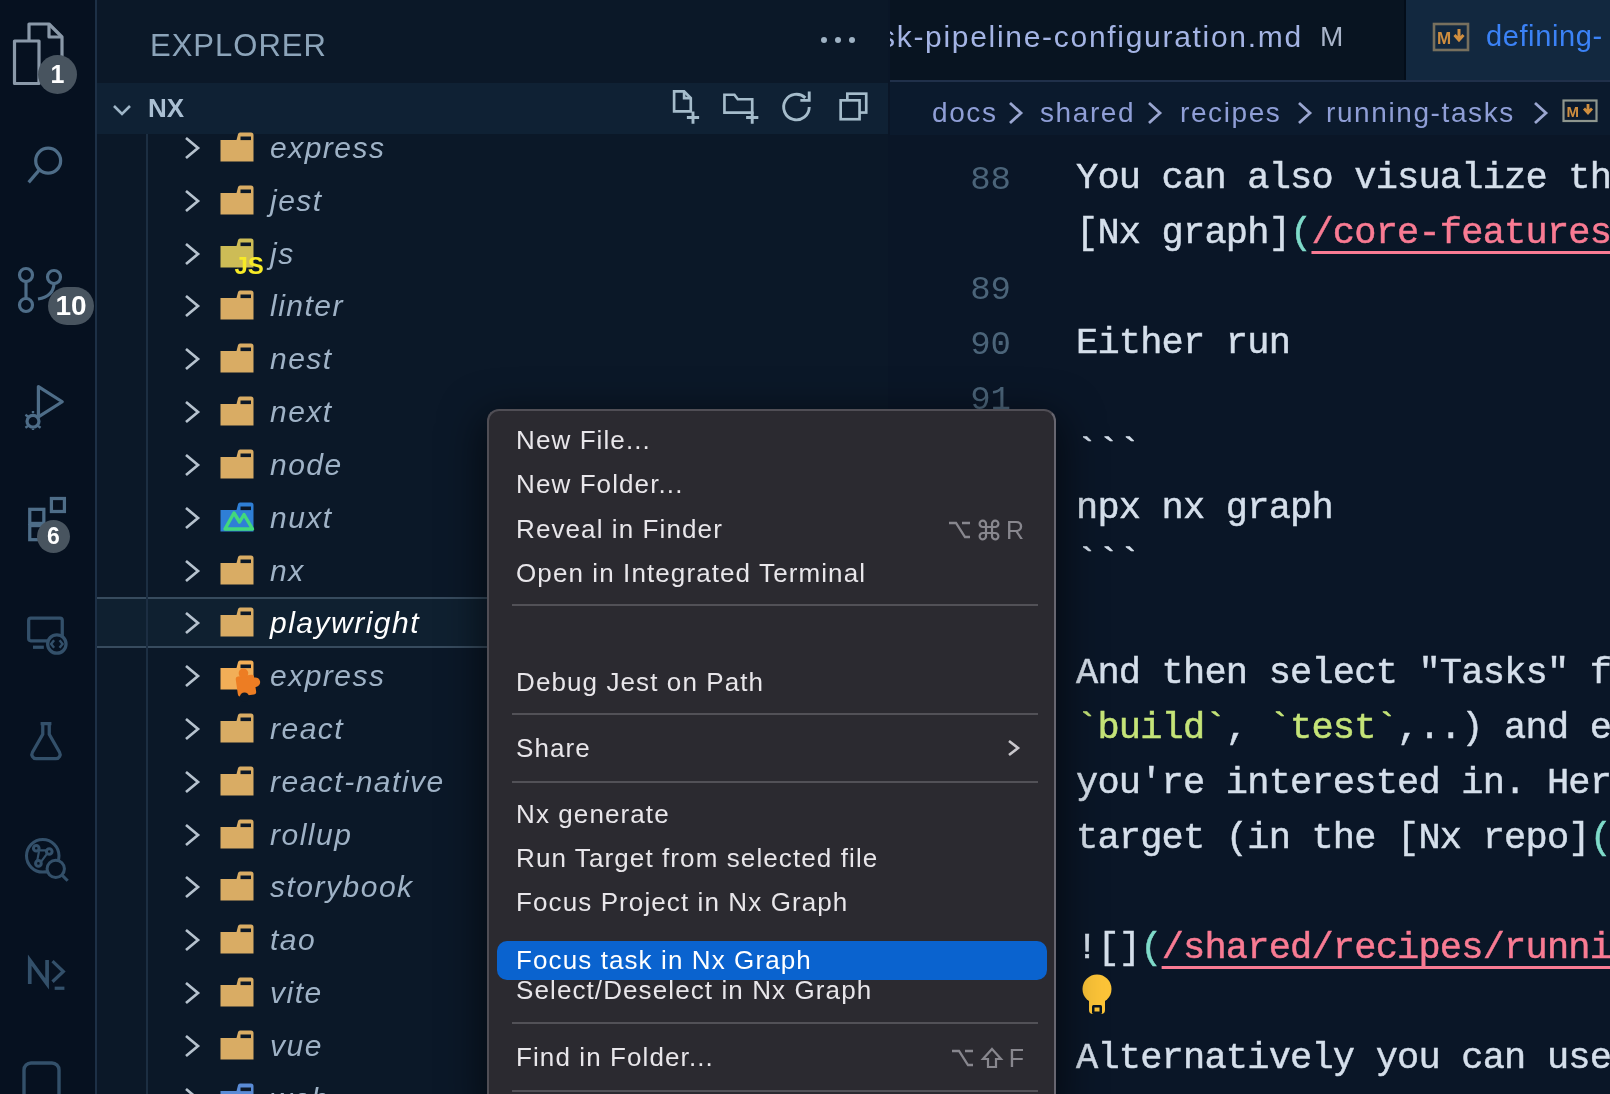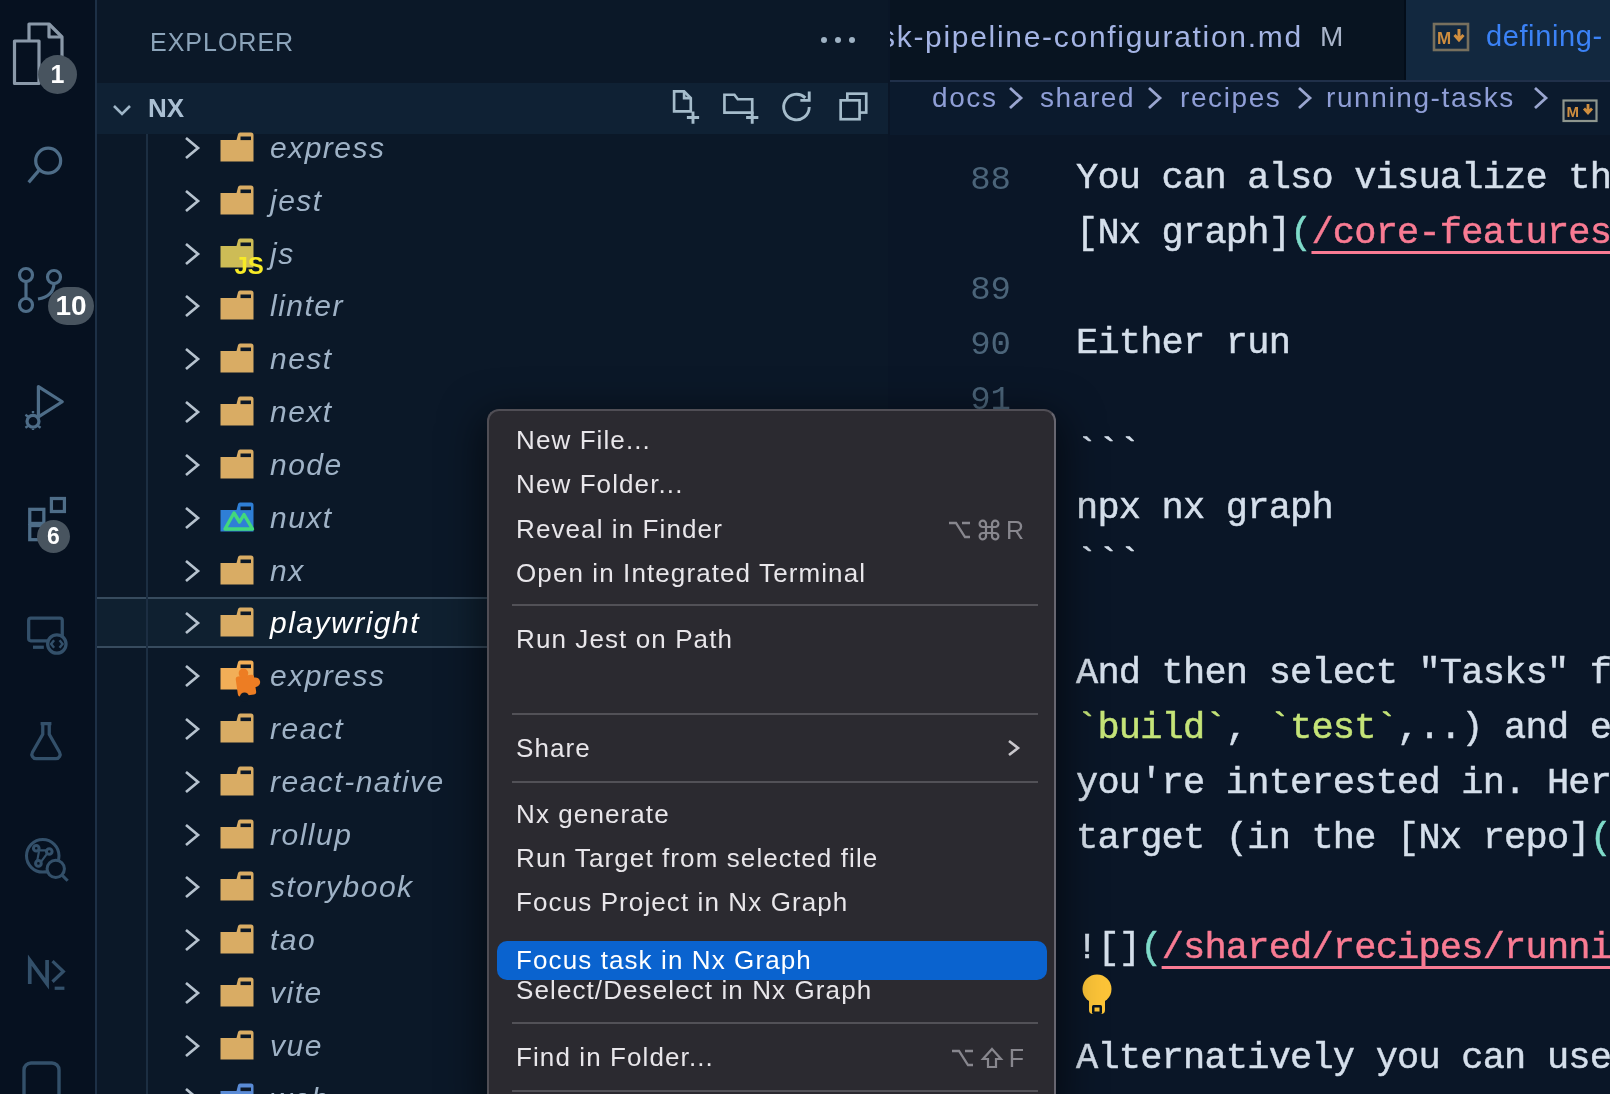--- a/index.html
+++ b/index.html
@@ -5,41 +5,41 @@
   html,body{margin:0;padding:0;}
   body{width:1610px;height:1094px;overflow:hidden;background:#0a1627;font-family:"Liberation Sans",sans-serif;}
   .abs{position:absolute;}
   #stage{position:relative;width:1610px;height:1094px;overflow:hidden;}
   
   #actbar{left:0;top:0;width:95px;height:1094px;background:#061120;border-right:2px solid #1d3046;box-sizing:content-box;}
   .badge{position:absolute;background:#48545f;color:#fff;font-size:21px;font-weight:700;
          border-radius:16px;display:flex;align-items:center;justify-content:center;}
   
   #sidebar{left:97px;top:0;width:791px;height:1094px;background:#0b1828;}
-  #sidebar .title{position:absolute;left:53px;top:28px;font-size:25px;letter-spacing:1px;color:#8ca4ba;}
+  #sidebar .title{position:absolute;left:53px;top:28px;font-size:31px;letter-spacing:1px;color:#8ca4ba;}
   #nxhead{position:absolute;left:0;top:83px;width:791px;height:51px;background:#0f2134;}
   #nxhead .nx{position:absolute;left:51px;top:10px;font-size:26px;font-weight:700;color:#aabfd2;}
   .row{position:absolute;left:0;width:791px;height:52.8px;}
   .row .chev{position:absolute;left:80px;top:13px;}
   .row .icon{position:absolute;left:122px;top:4px;}
   .row .lbl{position:absolute;left:173px;top:10px;font-size:30px;letter-spacing:1.5px;color:#9fb2c6;white-space:pre;font-style:italic;}
   #selrow{position:absolute;left:0px;top:597px;width:791px;height:51px;background:#0f2030;
           border-top:2px solid #374b5e;border-bottom:2px solid #374b5e;box-sizing:border-box;}
   #guide{position:absolute;left:49px;top:134px;width:2px;height:960px;background:#1c2e42;}
   
   #editor{left:890px;top:0;width:720px;height:1094px;background:#0a1627;}
   #tabbar{position:absolute;left:0;top:0;width:720px;height:80px;background:#030d19;}
   #tab1{position:absolute;left:0;top:0;width:514px;height:80px;background:#081421;overflow:hidden;}
   #tab1 .name{position:absolute;left:-10px;top:20px;font-size:30px;letter-spacing:1.7px;color:#a4b4e4;white-space:pre;}
   #tab1 .m{position:absolute;left:430px;top:21px;font-size:28px;color:#a8b4c9;}
   #tab2{position:absolute;left:516px;top:0;width:204px;height:80px;background:#12283f;}
   #tab2 .name{position:absolute;left:80px;top:20px;font-size:29px;letter-spacing:0.6px;color:#3b82f6;white-space:pre;}
   #crumbs{position:absolute;left:0;top:80px;width:720px;height:55px;background:#0b1a2d;border-top:2px solid #20304a;box-sizing:border-box;
           font-size:28px;letter-spacing:1.6px;color:#8f9ed6;}
-  #crumbs span{position:absolute;top:0;white-space:pre;}
+  #crumbs span{position:absolute;top:15px;white-space:pre;}
   .lnum{position:absolute;font-family:"Liberation Mono",monospace;font-size:34px;color:#4b6479;
         width:121px;text-align:right;}
   .code{position:absolute;left:186px;font-family:"Liberation Mono",monospace;font-size:37px;-webkit-text-stroke:0.5px;
         letter-spacing:-0.8px;color:#d5dfeb;white-space:pre;}
   .code .lnk{color:#f97b93;text-decoration:underline;text-underline-offset:8px;text-decoration-thickness:3px;}
   .code .par{color:#7fdbca;}
   .code .grn{color:#c5e478;}
   
   #menu{left:487px;top:409px;width:569px;height:700px;background:#2b2a30;
         border:2px solid #504e55;border-right:2px solid #676670;border-radius:12px;box-sizing:border-box;
@@ -415,21 +415,21 @@
         <svg width="26" height="26" viewBox="0 0 26 26">
           <path d="M3 6 h7 l9 14 h5 M16 6 h8" fill="none" stroke="#88878e" stroke-width="2.3"></path>
         </svg>
         <svg width="26" height="26" viewBox="0 0 26 26">
           <path d="M10 10 h6 v6 h-6 z M10 10 H7 a3.2 3.2 0 1 1 3-3 z M16 10 h3 a3.2 3.2 0 1 0 -3 -3 z M10 16 H7 a3.2 3.2 0 1 0 3 3 z M16 16 h3 a3.2 3.2 0 1 1 -3 3 z" fill="none" stroke="#88878e" stroke-width="2.2"></path>
         </svg>
         <span>R</span>
       </div>
       <div class="mi " style="top:142.5px">Open in Integrated Terminal</div>
       <div class="msep" style="top:193px"></div>
-      <div class="mi " style="top:208.5px">Run Jest on Path</div>
+      <div class="mi " style="top:251.5px">Debug Jest on Path</div>
       <div class="msep" style="top:302px"></div>
       <div class="mi " style="top:317.5px">Share</div>
       <div class="msc" style="top:323.5px">
         <svg width="22" height="26" viewBox="0 0 22 26">
           <path d="M7 6 L16 13 L7 20" fill="none" stroke="#c9c7cc" stroke-width="2.6"></path>
         </svg>
       </div>
       <div class="msep" style="top:370px"></div>
       <div class="mi " style="top:383.5px">Nx generate</div>
       <div class="mi " style="top:427.5px">Run Target from selected file</div>

